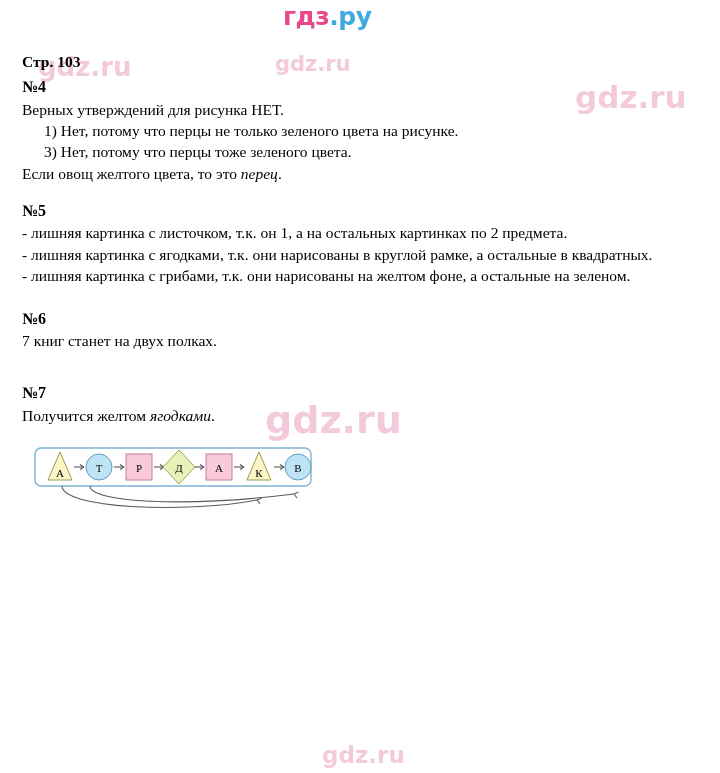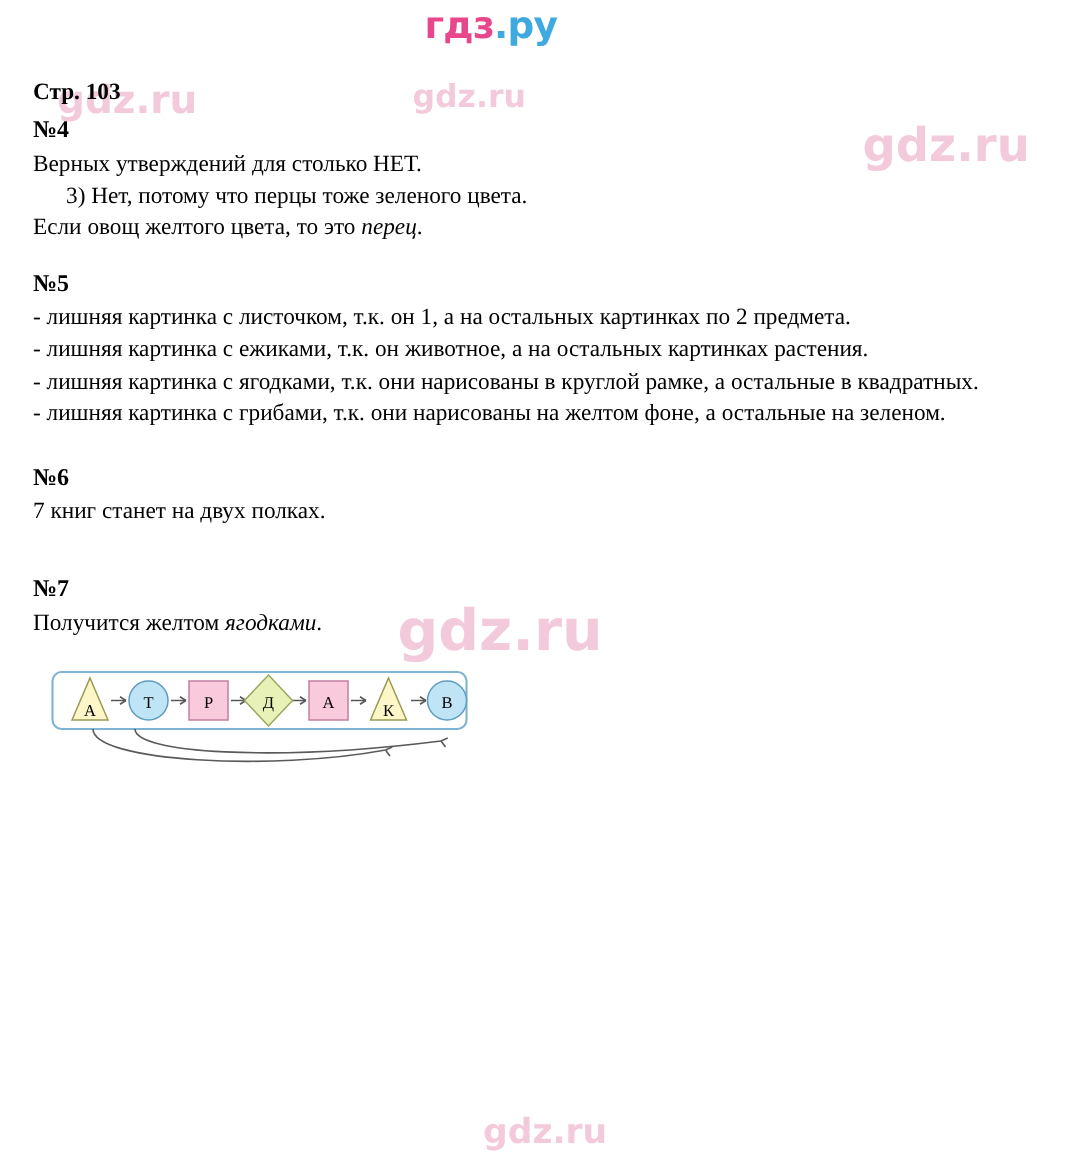--- a/index.html
+++ b/index.html
@@ -107,29 +107,29 @@
   <div class="wm wm-2">gdz.ru</div>
   <div class="wm wm-3">gdz.ru</div>
   <div class="wm wm-4">gdz.ru</div>
   <div class="wm wm-5">gdz.ru</div>
 
   <div class="content">
 
     <div class="page-num">Стр. 103</div>
 
     <div class="task-num">№4</div>
-    <p class="para">Верных утверждений для столько НЕТ.</p>
+    <p class="para">Верных утверждений для рисунка НЕТ.</p>
+    <p class="para indent">1) Нет, потому что перцы не только зеленого цвета на рисунке.</p>
     <p class="para indent">3) Нет, потому что перцы тоже зеленого цвета.</p>
     <p class="para"><span>Если овощ желтого цвета, то это </span><em>перец</em><span>.</span></p>
 
     <div class="gap-md"></div>
 
     <div class="task-num">№5</div>
     <p class="para just">- лишняя картинка с листочком, т.к. он 1, а на остальных картинках по 2 предмета.</p>
-    <p class="para just">- лишняя картинка с ежиками, т.к. он животное, а на остальных картинках растения.</p>
     <p class="para just">- лишняя картинка с ягодками, т.к. они нарисованы в круглой рамке, а остальные в квадратных.</p>
     <p class="para just">- лишняя картинка с грибами, т.к. они нарисованы на желтом фоне, а остальные на зеленом.</p>
 
     <div class="gap-lg"></div>
 
     <div class="task-num">№6</div>
     <p class="para">7 книг станет на двух полках.</p>
     <div class="gap-md"></div>
 
     <div class="gap-md"></div>

